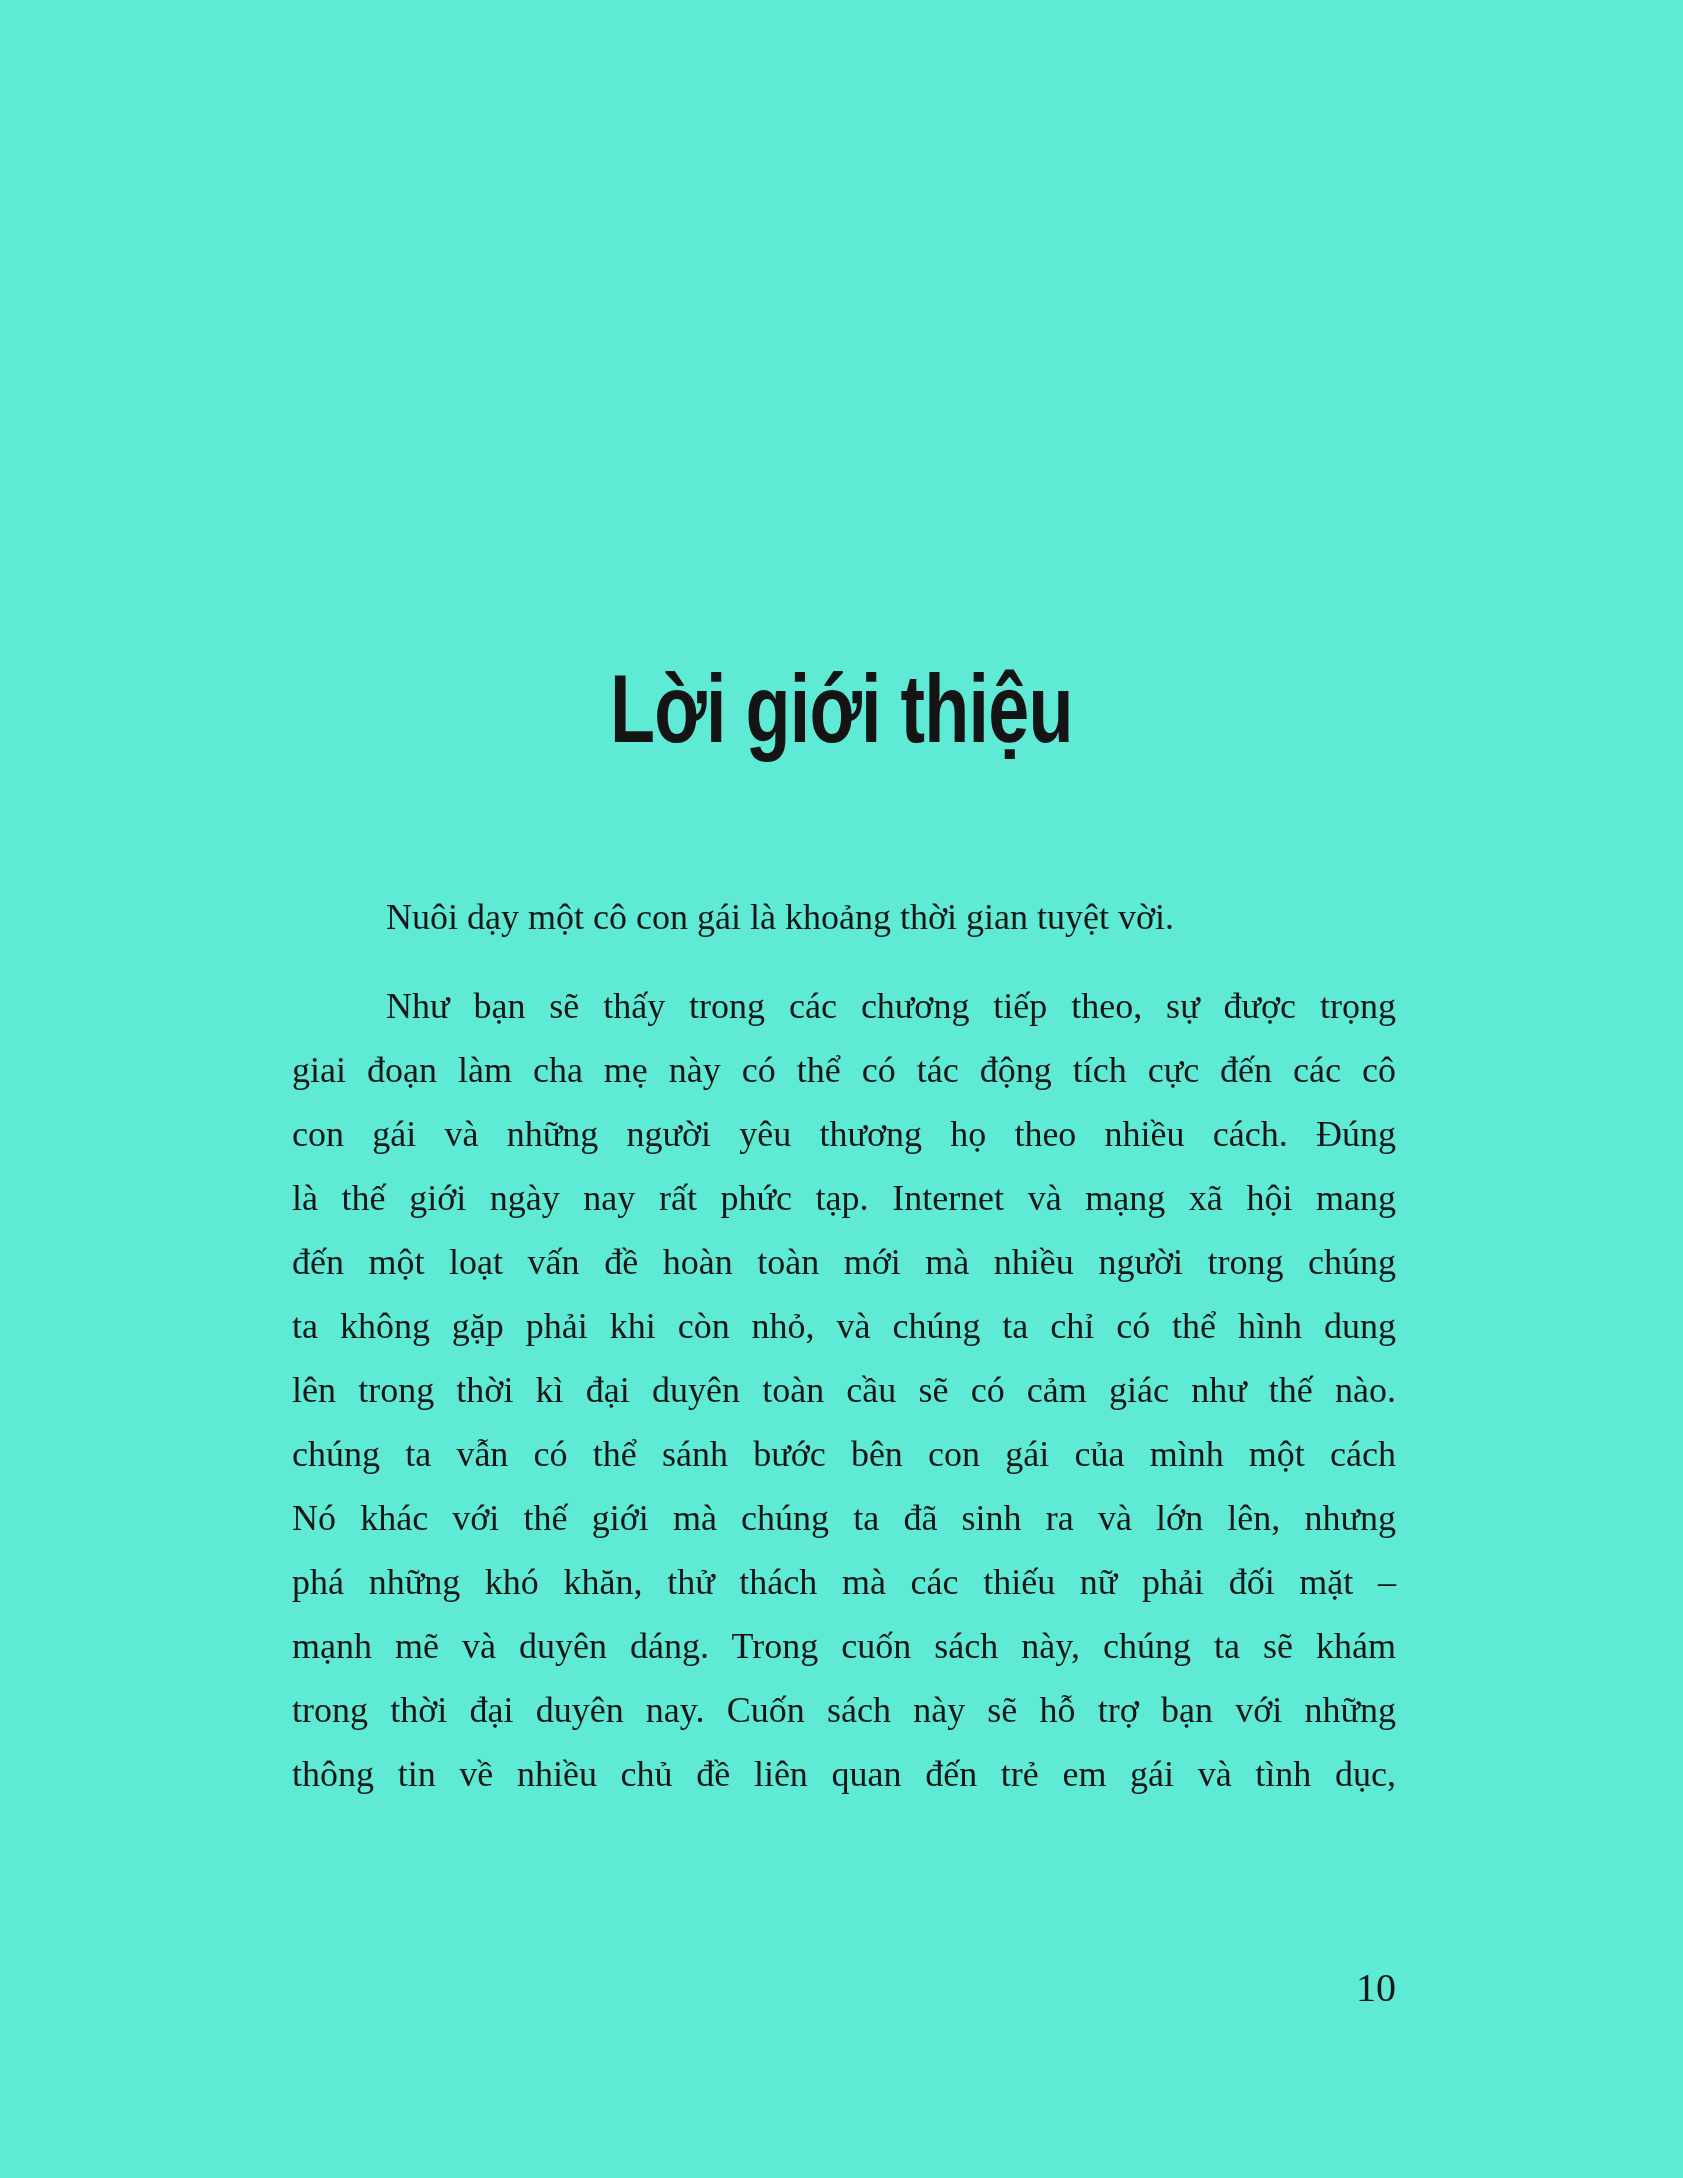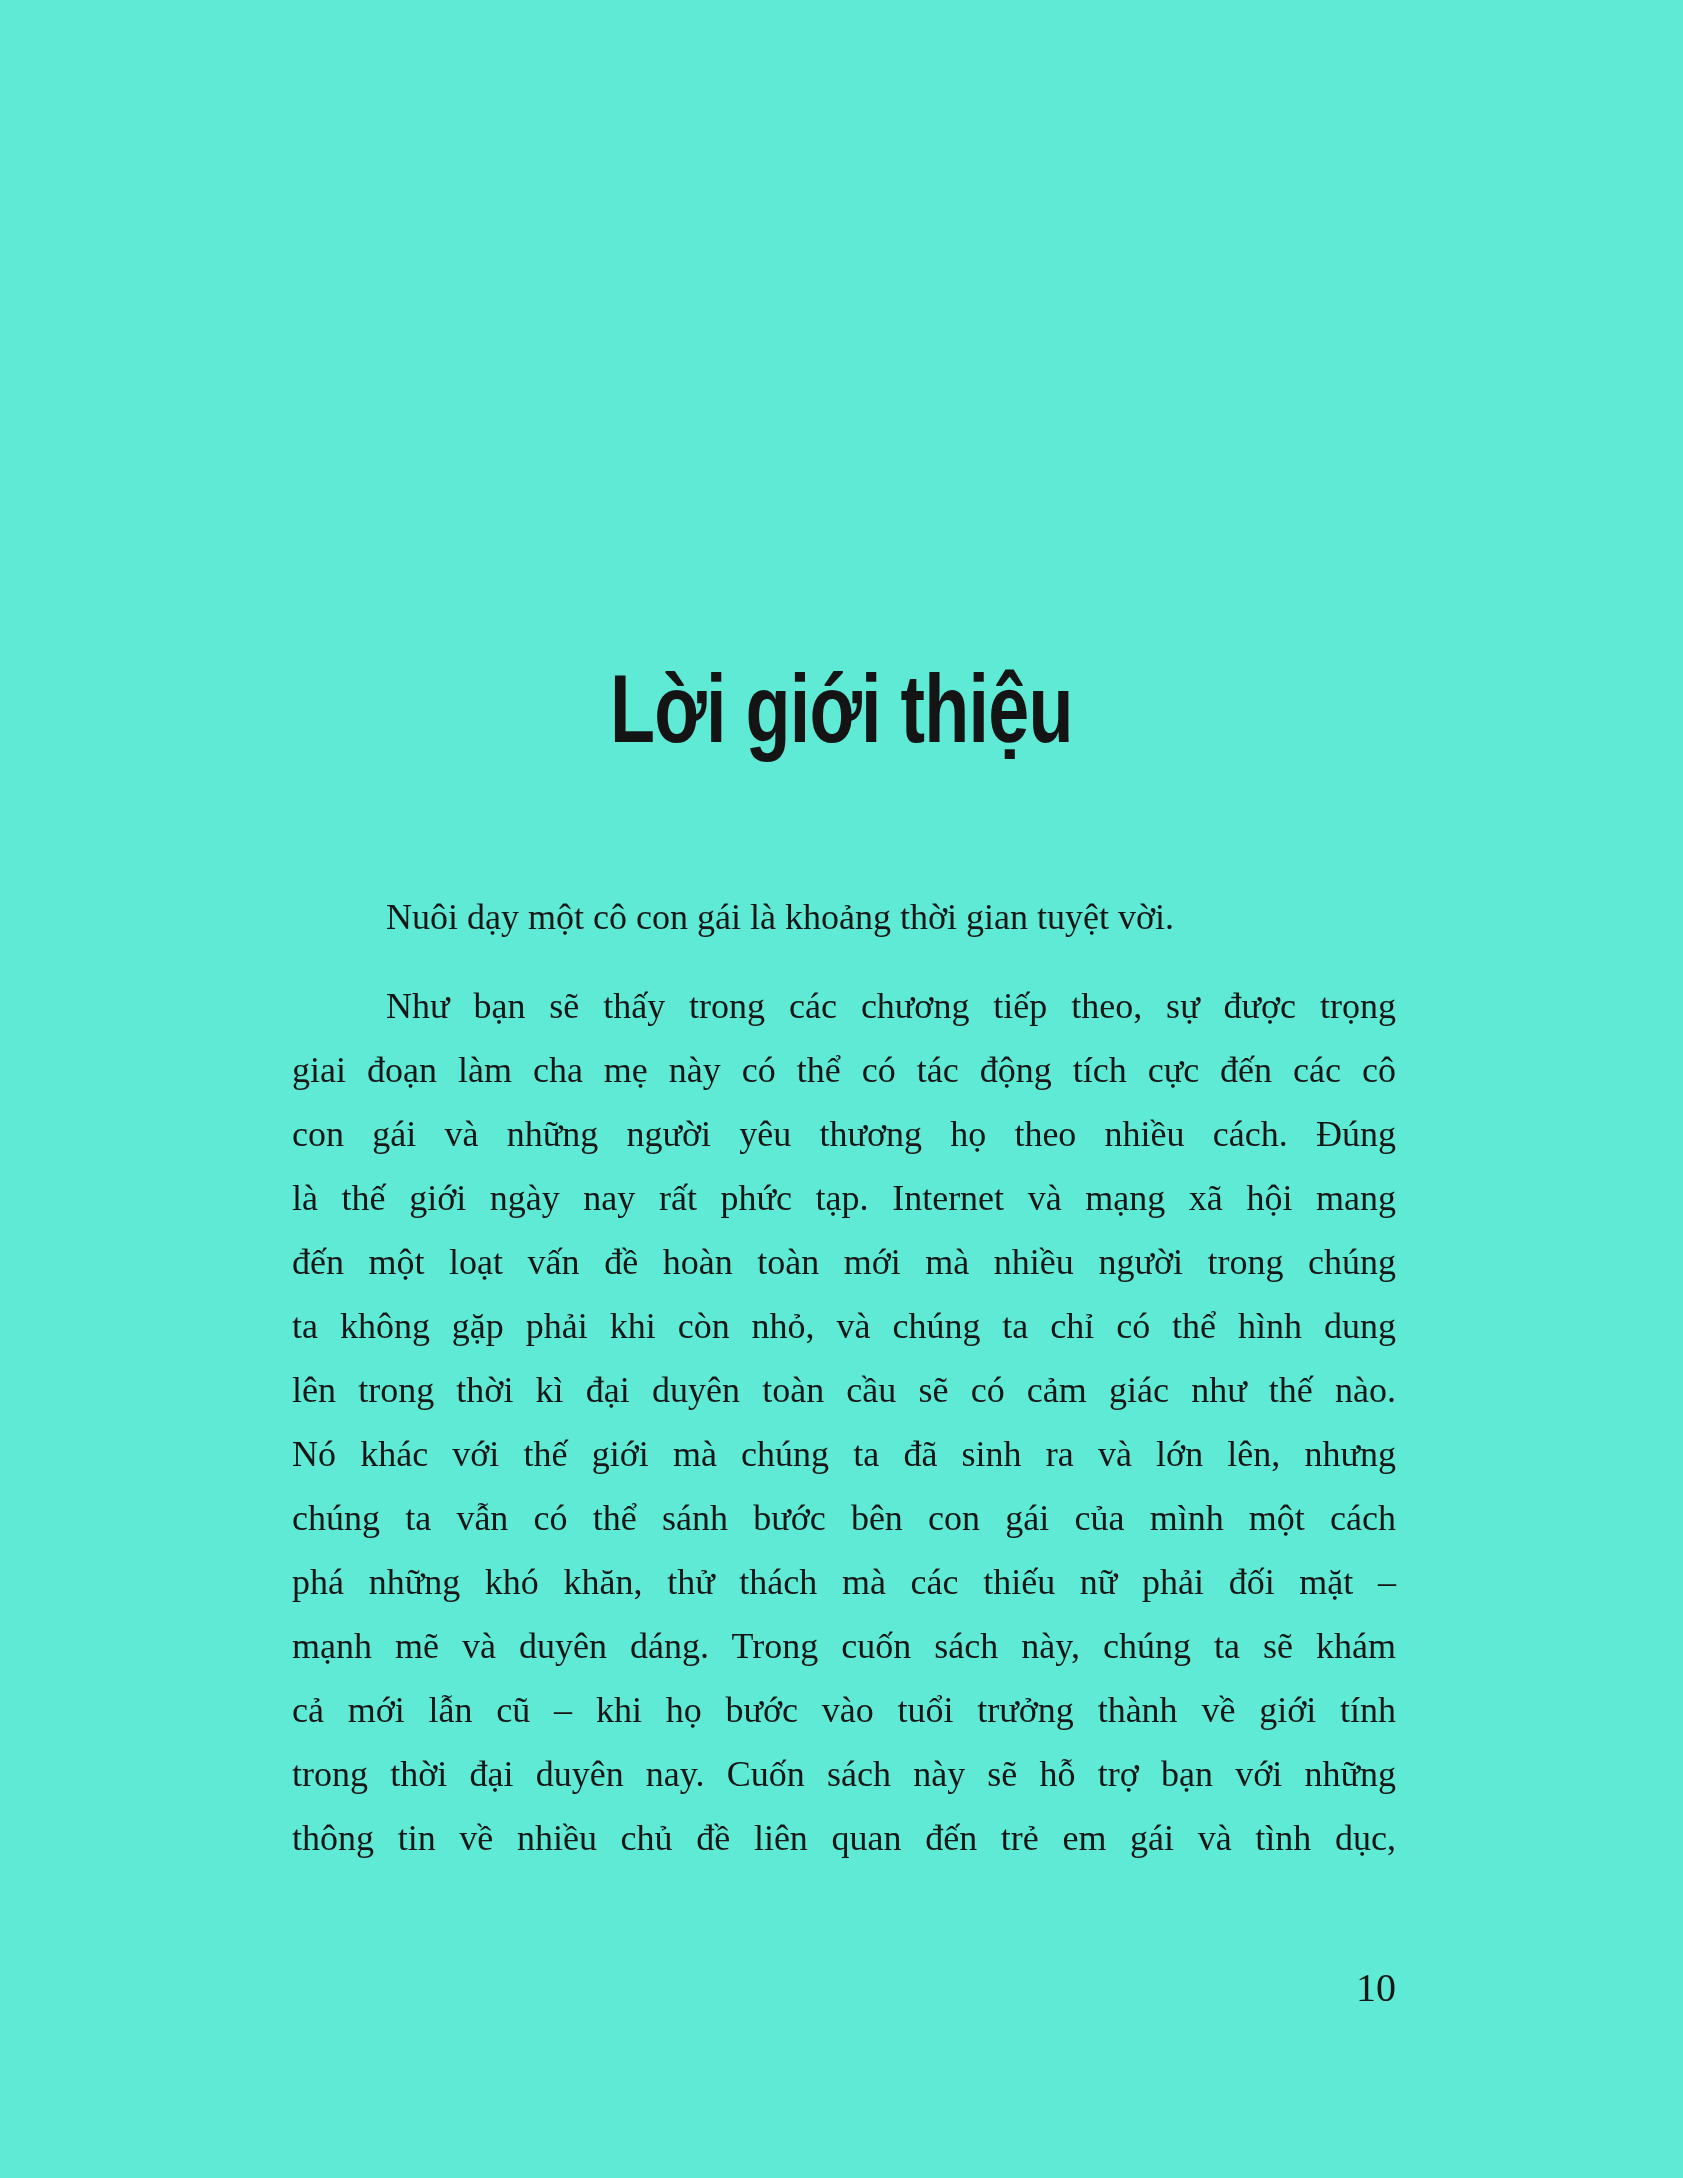--- a/index.html
+++ b/index.html
@@ -78,24 +78,23 @@
       <div class="line no-justify indent">Nuôi dạy một cô con gái là khoảng thời gian tuyệt vời.</div>
     </div>
   <div class="para para-2">
       <div class="line indent">Như bạn sẽ thấy trong các chương tiếp theo, sự được trọng</div>
       <div class="line">giai đoạn làm cha mẹ này có thể có tác động tích cực đến các cô</div>
       <div class="line">con gái và những người yêu thương họ theo nhiều cách. Đúng</div>
       <div class="line">là thế giới ngày nay rất phức tạp. Internet và mạng xã hội mang</div>
       <div class="line">đến một loạt vấn đề hoàn toàn mới mà nhiều người trong chúng</div>
       <div class="line">ta không gặp phải khi còn nhỏ, và chúng ta chỉ có thể hình dung</div>
       <div class="line">lên trong thời kì đại duyên toàn cầu sẽ có cảm giác như thế nào.</div>
+      <div class="line">chúng ta vẫn có thể sánh bước bên con gái của mình một cách</div>
       <div class="line">Nó khác với thế giới mà chúng ta đã sinh ra và lớn lên, nhưng</div>
-      <div class="line">chúng ta vẫn có thể sánh bước bên con gái của mình một cách</div>
       <div class="line">phá những khó khăn, thử thách mà các thiếu nữ phải đối mặt –</div>
       <div class="line">mạnh mẽ và duyên dáng. Trong cuốn sách này, chúng ta sẽ khám</div>
-      <div class="line">cả mới lẫn cũ – khi họ bước vào tuổi trưởng thành về giới tính</div>
       <div class="line">trong thời đại duyên nay. Cuốn sách này sẽ hỗ trợ bạn với những</div>
       <div class="line">thông tin về nhiều chủ đề liên quan đến trẻ em gái và tình dục,</div>
     </div>
 
   <div class="page-number">10</div>
 </div>
 
 
 </body></html>

